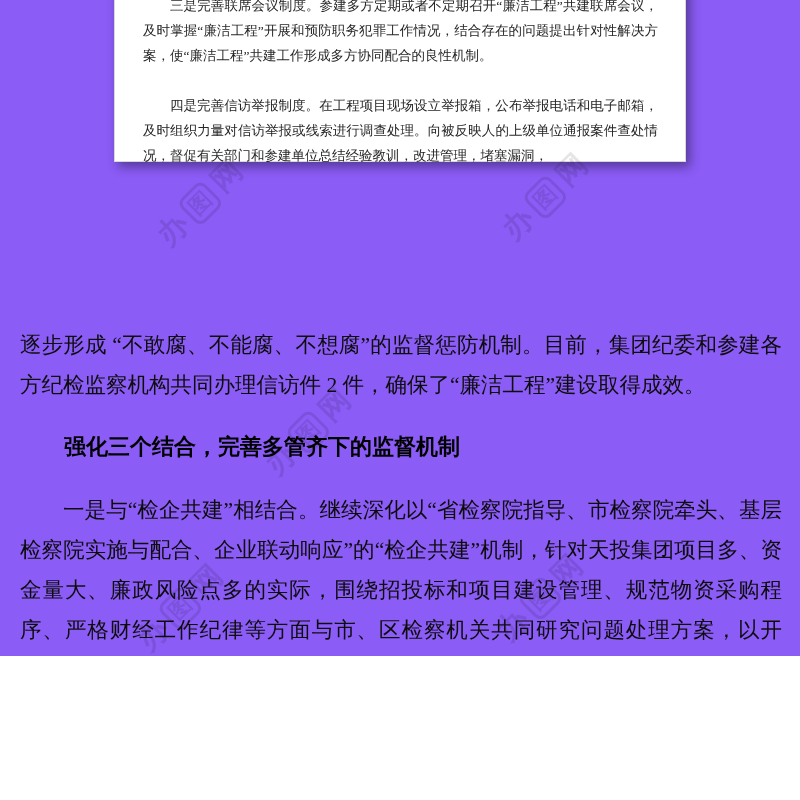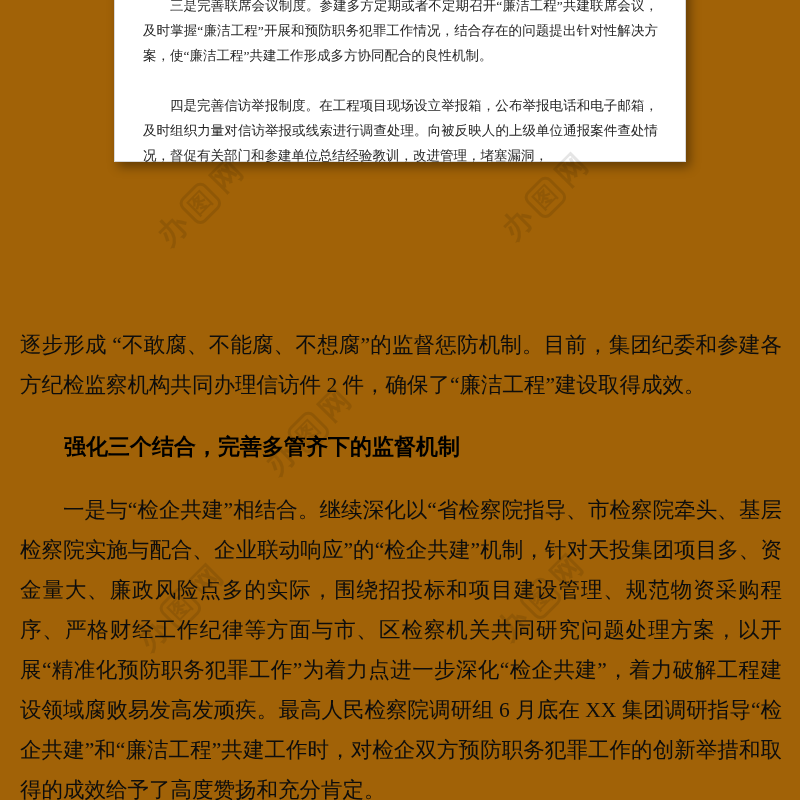--- a/index.html
+++ b/index.html
@@ -3,23 +3,23 @@
 <meta charset="utf-8">
 <style>
   html, body {
     margin: 0;
     padding: 0;
     background: #ffffff;
   }
   .screen {
     position: relative;
     width: 800px;
-    height: 800px;
+    height: 656px;
     overflow: hidden;
-    background: #a16207;
+    background: #8b5cf6;
     font-family: "Liberation Serif", "DejaVu Serif", serif;
   }
 
   
   .doc-card {
     position: absolute;
     left: 114px;
     top: -50px;
     width: 572px;
     height: 212px;

